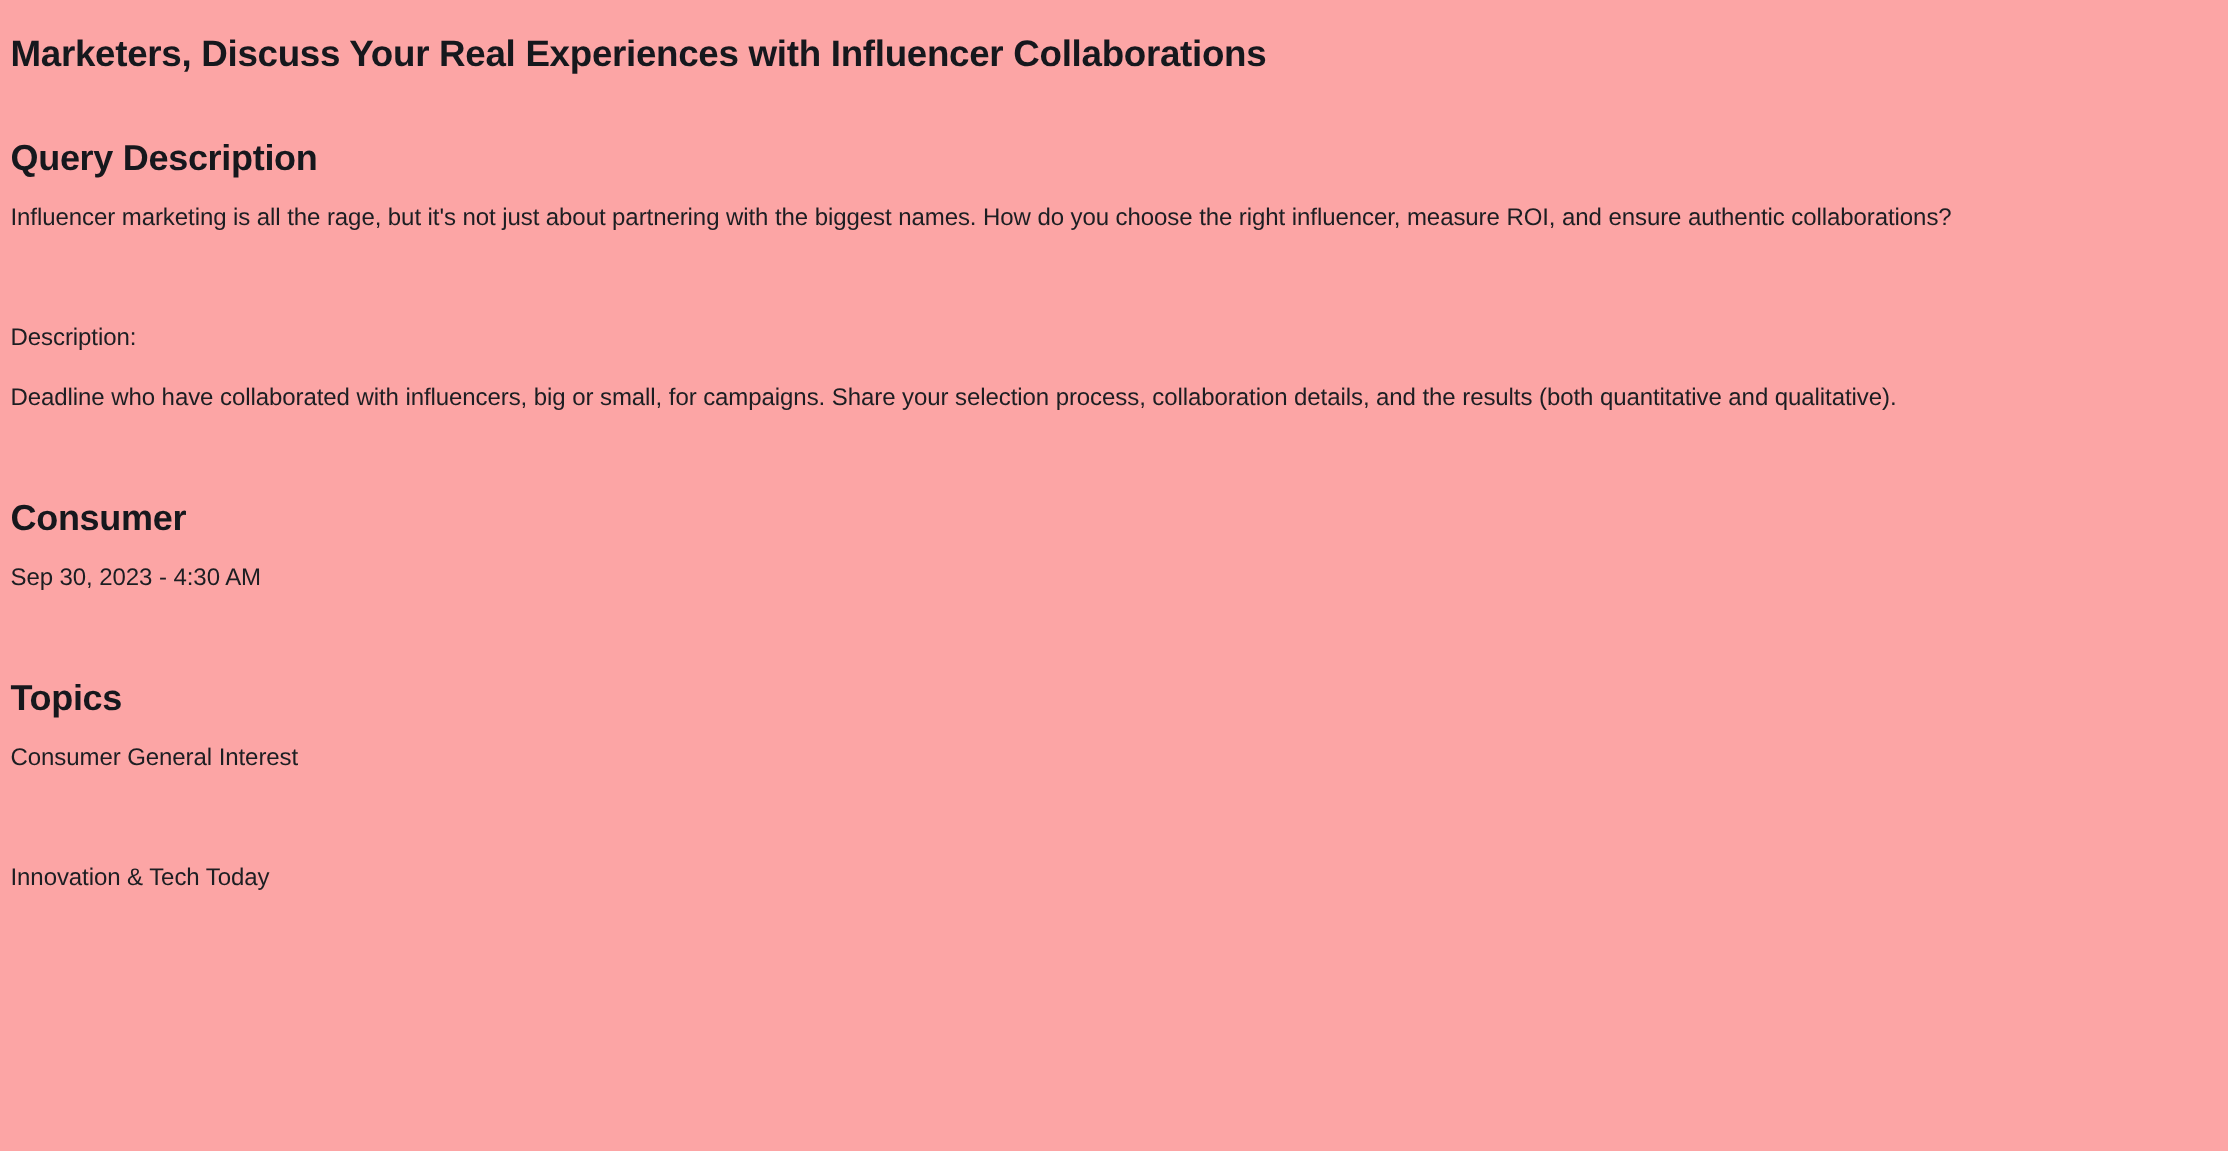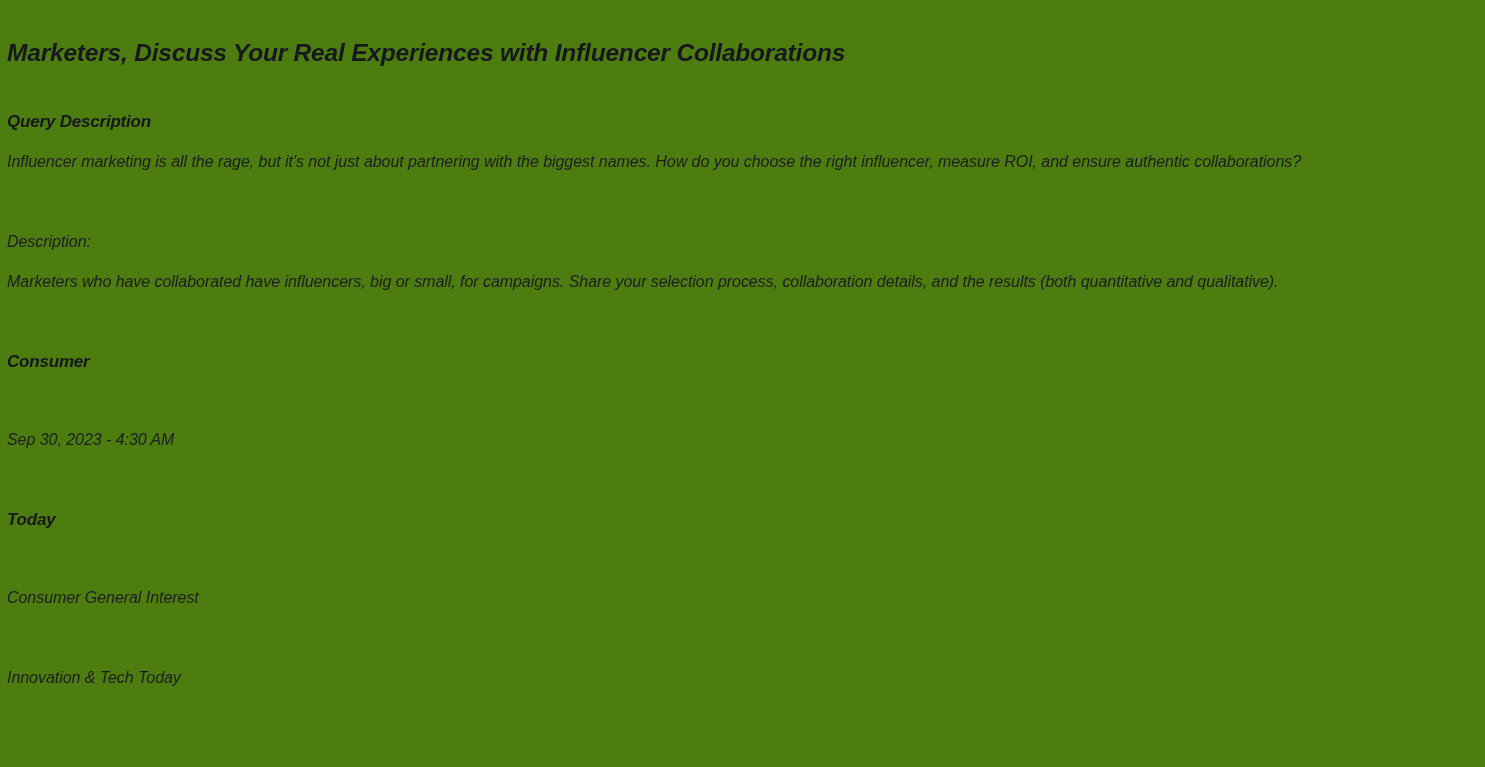--- a/index.html
+++ b/index.html
@@ -13,41 +13,40 @@
     height: 767px;
     font-family: "Liberation Sans", sans-serif;
     color: #1a1a1a;
     -webkit-font-smoothing: antialiased;
     overflow: hidden;
   }
   .page {
     box-sizing: border-box;
     width: 1485px;
     height: 767px;
-    padding: 38px 12px 0 7px;
-    background: #4d7c0f;
-    font-style: italic;
+    padding: 22px 12px 0 7px;
+    background: #fca5a5;
   }
   .query-title {
     font-size: 24.5px;
     font-weight: bold;
     line-height: 30px;
     letter-spacing: -0.2px;
     color: #16181d;
     margin: 0 0 34px 0;
     white-space: nowrap;
   }
   .section {
     margin: 0 0 40px 0;
   }
   .section:last-child {
     margin-bottom: 0;
   }
   .section-heading {
-    font-size: 17px;
+    font-size: 24px;
     font-weight: bold;
     line-height: 40px;
     letter-spacing: -0.2px;
     color: #16181d;
     margin: 0;
   }
   .section-body {
     font-size: 16px;
     font-weight: normal;
     line-height: 40px;
@@ -57,47 +56,46 @@
     max-width: 1470px;
   }
   .section-body .para {
     margin: 0;
   }
   .section-body .spacer-line {
     height: 40px;
   }
   .nowrap {
     white-space: nowrap;
-    margin-top: 38px;
   }
 </style>
 </head>
 <body>
 
 <div class="page">
 
   <h1 class="query-title">Marketers, Discuss Your Real Experiences with Influencer Collaborations</h1>
 
   <div class="section">
     <div class="section-heading">Query Description</div>
     <div class="section-body">
       <p class="para">Influencer marketing is all the rage, but it's not just about partnering with the biggest names. How do you choose the right influencer, measure ROI, and ensure authentic collaborations?</p>
       <div class="spacer-line"></div>
       <p class="para">Description:</p>
-      <p class="para">Marketers who have collaborated have influencers, big or small, for campaigns. Share your selection process, collaboration details, and the results (both quantitative and qualitative).</p>
+      <p class="para">Deadline who have collaborated with influencers, big or small, for campaigns. Share your selection process, collaboration details, and the results (both quantitative and qualitative).</p>
     </div>
   </div>
 
   <div class="section">
     <div class="section-heading">Consumer</div>
     <div class="section-body nowrap">Sep 30, 2023 - 4:30 AM</div>
   </div>
 
   <div class="section">
-    <div class="section-heading">Today</div>
+    <div class="section-heading">Topics</div>
     <div class="section-body nowrap">Consumer General Interest</div>
   </div>
 
   <div class="section">
     <div class="section-body nowrap">Innovation &amp; Tech Today</div>
   </div>
 
 </div>
 
 </body></html>

